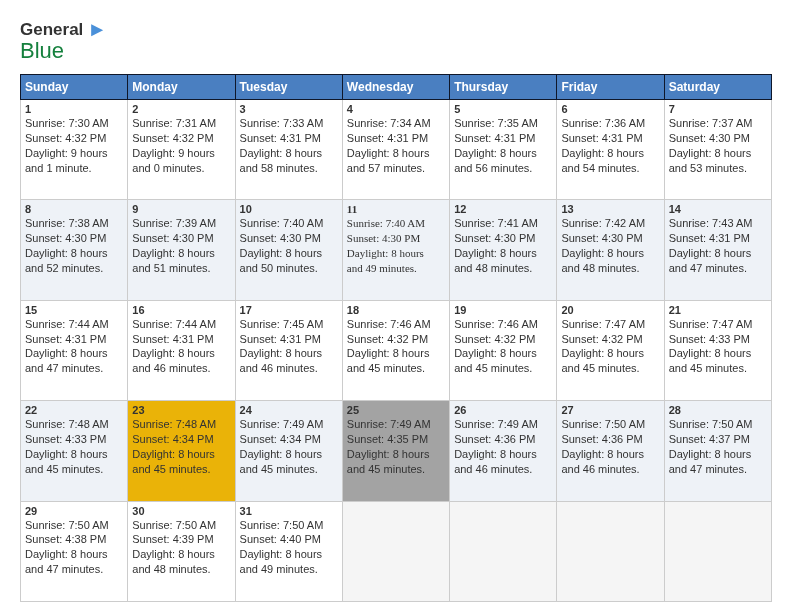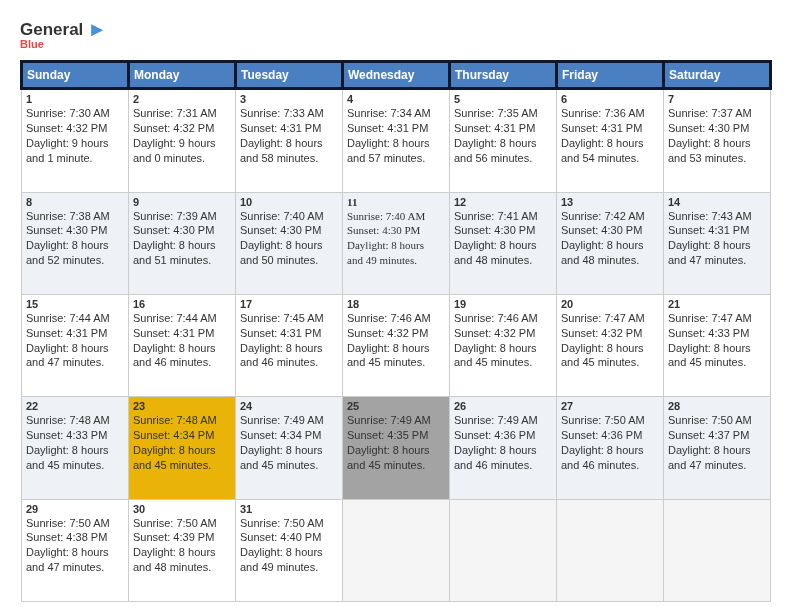--- a/index.html
+++ b/index.html
@@ -48,21 +48,21 @@
       width: 100%;
       table-layout: fixed;
     }
     .calendar th {
       background: #4a7fc1;
       color: #fff;
       font-size: 12px;
       font-weight: bold;
       padding: 5px 4px;
       text-align: left;
-      border: 3px solid #0f172a;
+      border: 1px solid #0f172a;
     }
     .calendar td {
       border: 1px solid #ccc;
       vertical-align: top;
       padding: 3px 4px;
       font-size: 9.5px;
       color: #333;
       background: #fff;
     }
     .calendar td.empty {
@@ -85,21 +85,21 @@
 </head>
 <body>
 
 <div class="page">
   <div class="header">
     <div class="logo">
       <div class="logo-line1">
         <span style="font-size:17px;font-weight:bold;color:#333;">General</span>
         <span style="color:#4a90d9;font-size:20px;margin-left:2px;">►</span>
       </div>
-      <span style="font-size:11px;font-weight:bold;color:#ef4444;margin-top:-3px;">Blue</span>
+      <span style="font-size:22px;font-weight:normal;color:#15803d;margin-top:-3px;">Blue</span>
     </div>
     <div class="title-area">
       <div class="main-title"></div>
       <div class="subtitle"></div>
     </div>
   </div>
 
   <table class="calendar">
     <thead>
       <tr>

